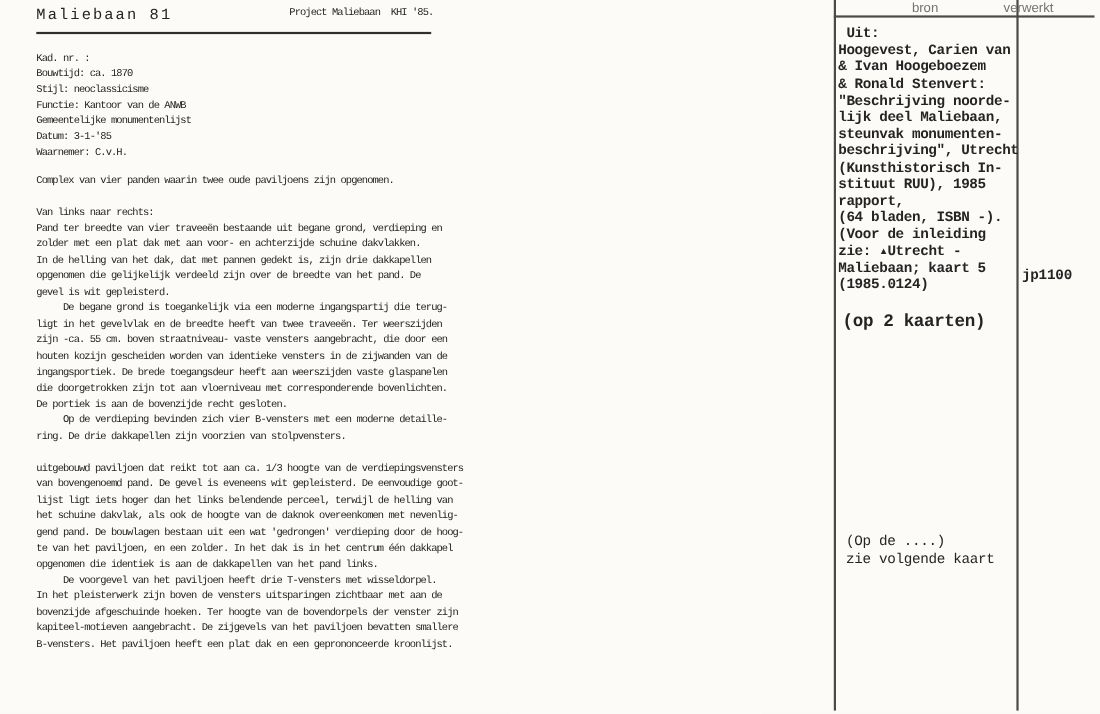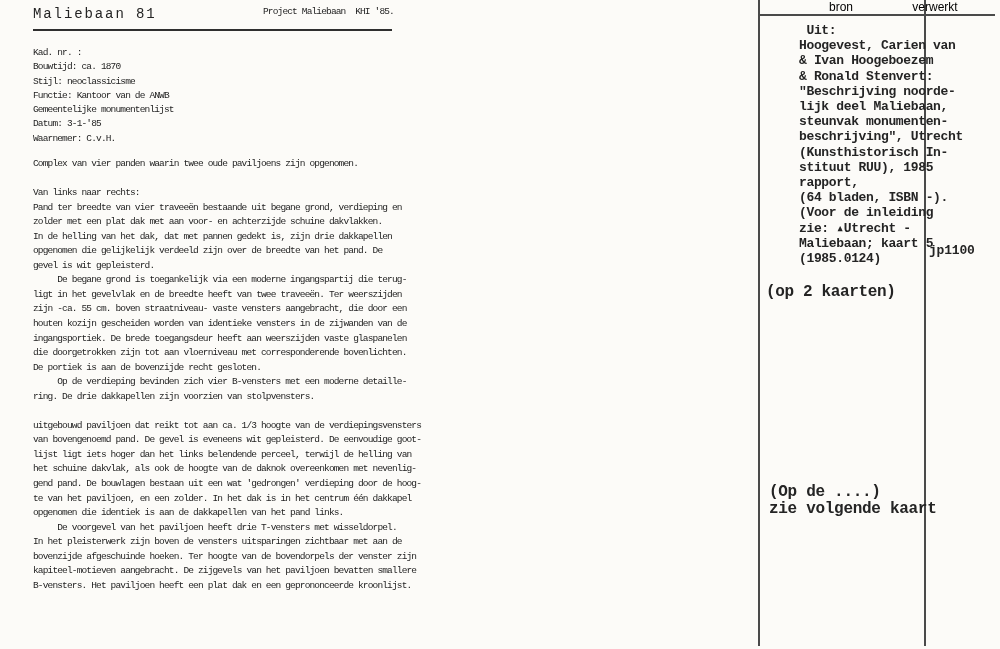--- a/index.html
+++ b/index.html
@@ -35,37 +35,37 @@
   .body-block .tline { line-height:14.55px; }
 
   
   .vline { position:absolute; top:0; width:2px; height:646px; background:#4a4a4a; }
   .vline.left   { left:758px; }
   .vline.middle { left:924px; }
   .hline-header { position:absolute; left:758px; top:14px; width:237px; height:2px; background:#4a4a4a; }
   .col-label {
     position:absolute; top:0; height:14px;
     font-family:"Liberation Sans","DejaVu Sans",sans-serif;
-    font-size:12px; color:#000000; text-align:center; line-height:14px;
+    font-size:12px; color:#737373; text-align:center; line-height:14px;
   }
   .col-label.bron     { left:758px; width:166px; }
   .col-label.verwerkt { left:899px; width:72px; }
 
   .bron-block {
     position:absolute; left:762px; top:23px;
     font-size:13px; letter-spacing:-0.35px; font-weight:bold;
   }
-  .bron-block .tline { line-height:15.2px;margin-left:37px; }
+  .bron-block .tline { line-height:15.2px; }
   .bron-note {
     position:absolute; left:766px; top:283px;
     font-size:16px; letter-spacing:-0.35px; font-weight:bold; white-space:pre;
   }
   .bron-footer {
     position:absolute; left:769px; top:484px;
-    font-size:16px; letter-spacing:-0.3px; font-weight:bold;
+    font-size:13px; letter-spacing:-0.3px; font-weight:normal;
   }
   .bron-footer .tline { line-height:16.5px; }
   .verwerkt-value {
     position:absolute; left:929px; top:243px;
     font-size:13px; letter-spacing:-0.2px; font-weight:bold; white-space:pre;
   }
 </style>
 </head>
 <body>
 

